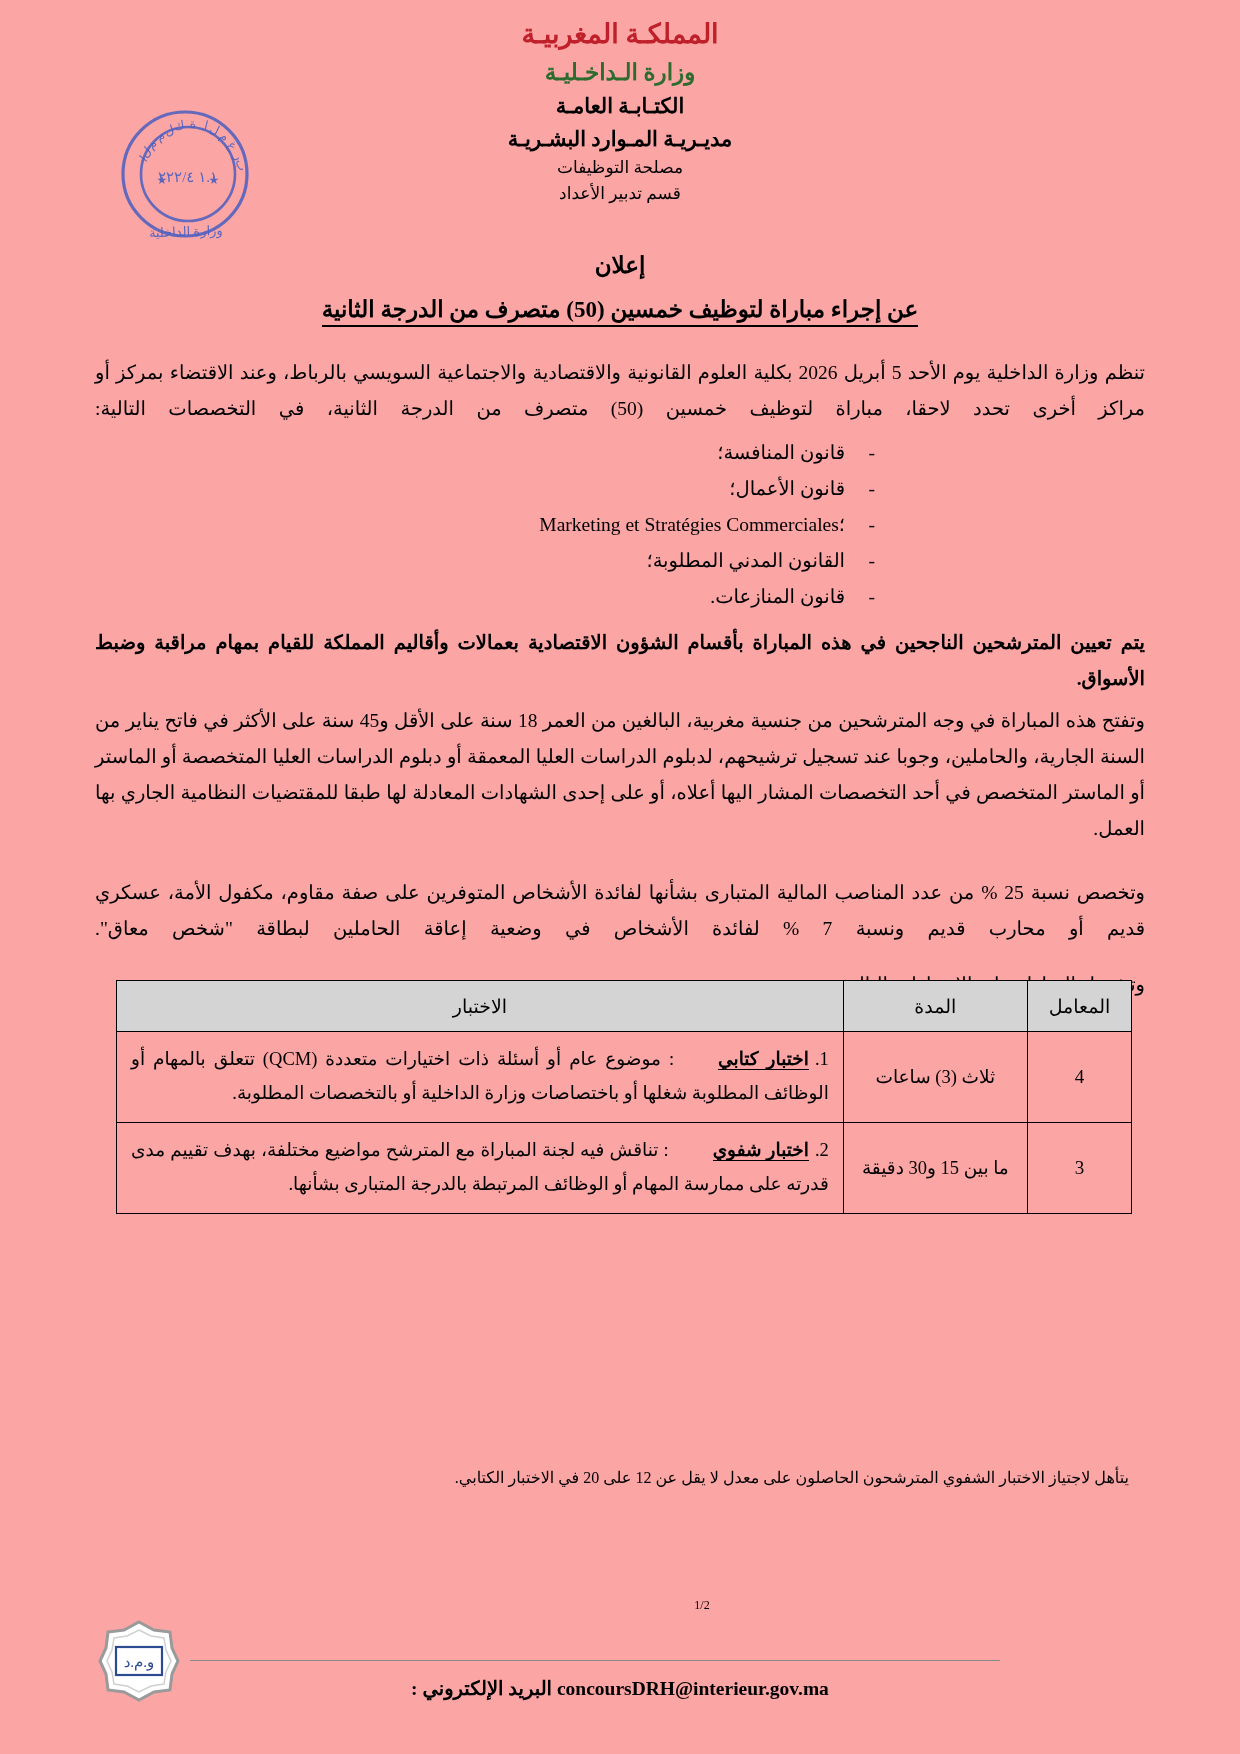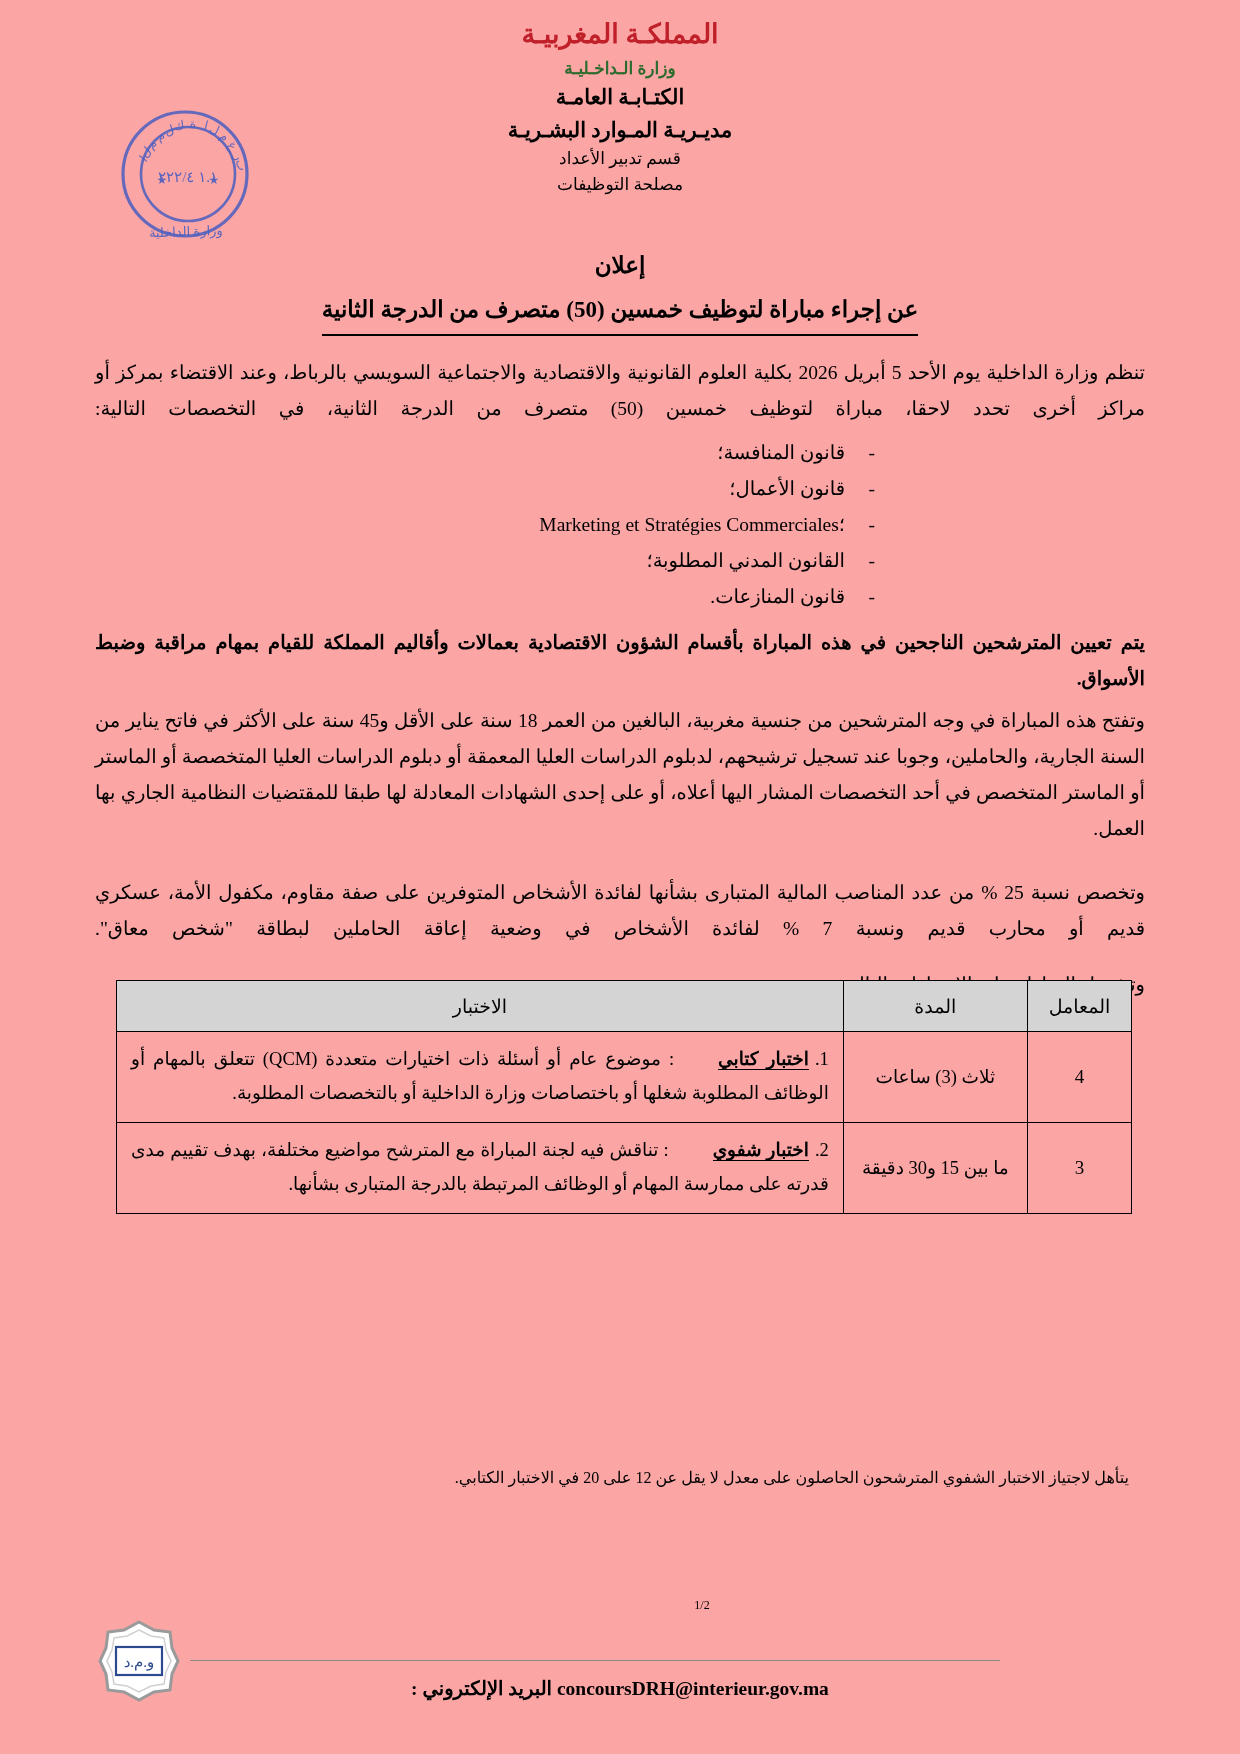--- a/index.html
+++ b/index.html
@@ -28,21 +28,21 @@
     direction: rtl;
   }
   .hdr-kingdom {
     font-size: 27px;
     font-weight: bold;
     color: #c0202a;
     letter-spacing: 1.5px;
     line-height: 1.25;
   }
   .hdr-ministry {
-    font-size: 17px;
+    font-size: 23px;
     font-weight: bold;
     color: #2e6b2e;
     letter-spacing: 1.5px;
     line-height: 1.5;
     margin-top: 4px;
   }
   .hdr-line {
     font-size: 21px;
     font-weight: bold;
     color: #000000;
@@ -79,21 +79,21 @@
     position: absolute;
     top: 296px;
     right: 0;
     width: 1240px;
     text-align: center;
     font-size: 23px;
     font-weight: bold;
   }
   .doc-subtitle span {
     border-bottom: 2.5px solid #000;
-    padding-bottom: 12px;
+    padding-bottom: 3px;
   }
 
   
   .body-wrap {
     position: absolute;
     top: 355px;
     right: 95px;
     width: 1050px;
   }
   p.para {
@@ -259,22 +259,22 @@
 </head>
 <body>
 
 <div class="page">
 
   <div class="header">
     <div class="hdr-kingdom">المملكـة المغربيـة</div>
     <div class="hdr-ministry">وزارة الـداخـليـة</div>
     <div class="hdr-line">الكتـابـة العامـة</div>
     <div class="hdr-line">مديـريـة المـوارد البشـريـة</div>
+    <div class="hdr-small">مصلحة التوظيفات</div>
     <div class="hdr-small">قسم تدبير الأعداد</div>
-    <div class="hdr-small">مصلحة التوظيفات</div>
   </div>
 
   <div class="stamp">
     <svg viewBox="0 0 135 132" width="135" height="132" aria-hidden="true">
       <g fill="none" stroke="#4a5fc1" stroke-width="3.2" opacity="0.85">
         <circle cx="67" cy="66" r="62"></circle>
         <circle cx="70" cy="66" r="47" stroke-width="2.6"></circle>
       </g>
       <g fill="#4a5fc1" opacity="0.9" font-family="'Liberation Serif', serif">
         <text x="68" y="128" font-size="13" text-anchor="middle" transform="rotate(-2 68 128)">وزارة الداخلية</text>

